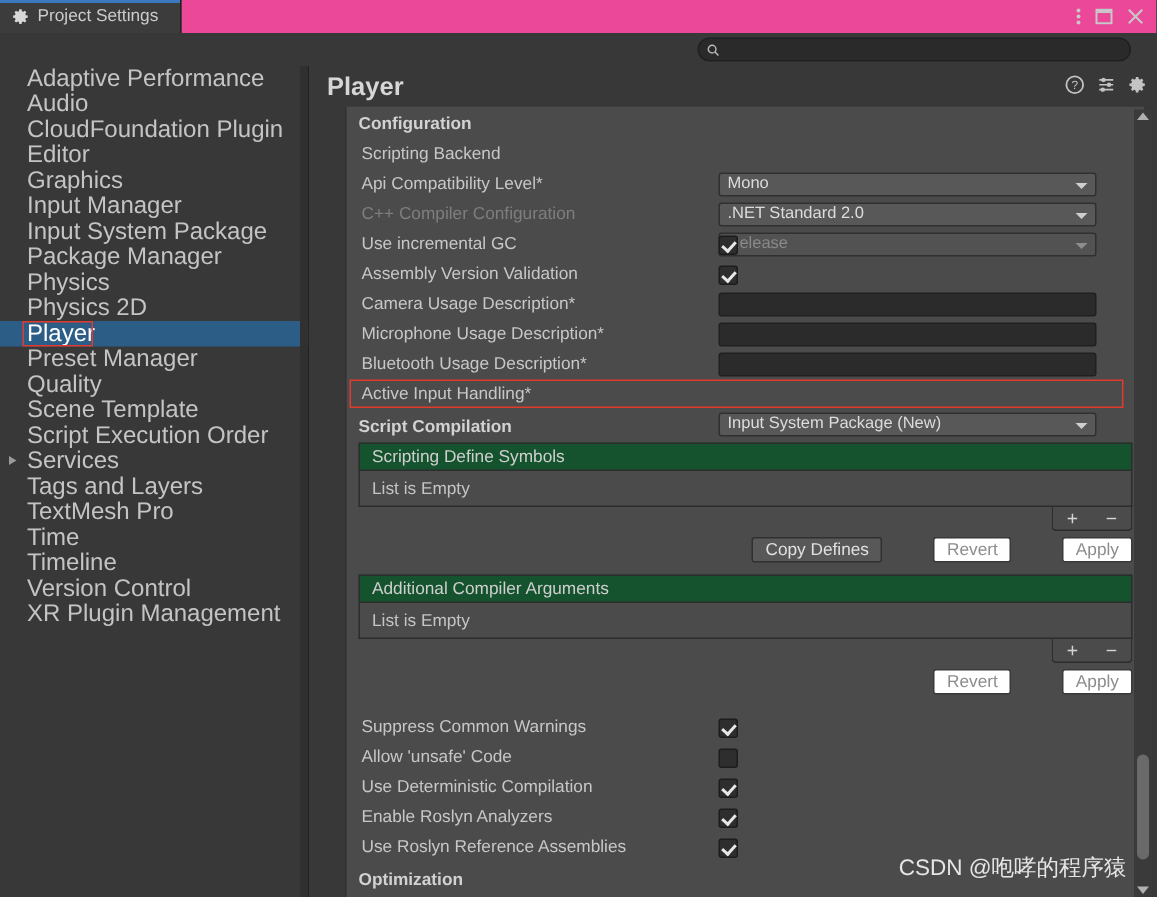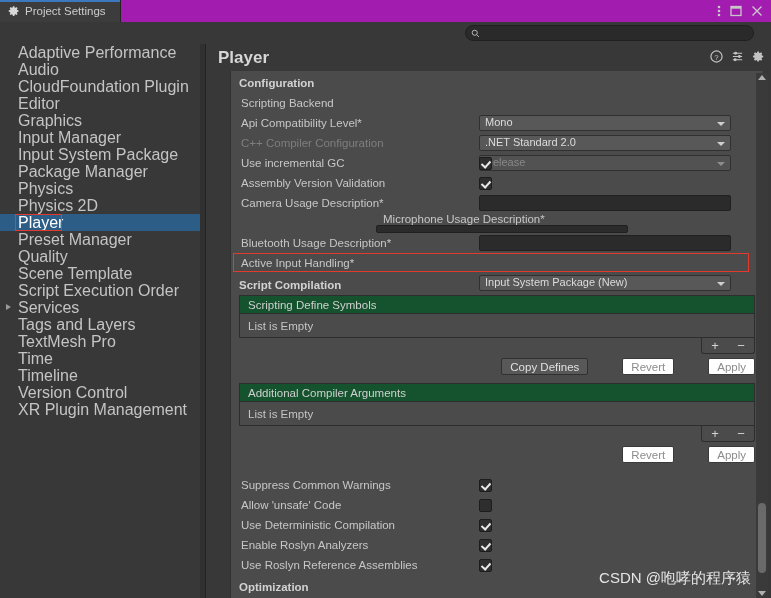--- a/index.html
+++ b/index.html
@@ -7,21 +7,21 @@
     width: 771px; height: 598px;
     background: #383838;
     font-family: "Liberation Sans", sans-serif;
     overflow: hidden;
   }
   body { position: relative; }
 
   
   .tabbar {
     position: absolute; left: 0; top: 0; width: 771px; height: 22px;
-    background: #a21caf;
+    background: #ec4899;
     display: flex; align-items: stretch; justify-content: space-between;
   }
   .tab {
     position: relative;
     display: flex; align-items: center; gap: 5px;
     padding: 0 14px 0 8px;
     background: #3c3c3c;
     height: 22px;
     font-size: 11.5px; color: #cccccc;
     border-right: 1px solid #242424;
@@ -390,21 +390,21 @@
             <div class="cbox on"></div>
           </div>
           <div class="row" style="position: relative;">
             <div class="lbl">Assembly Version Validation</div>
             <div class="cbox on"></div>
           </div>
           <div class="row" style="position: relative;">
             <div class="lbl">Camera Usage Description*</div>
             <div class="txtfield"></div>
           </div>
-          <div class="row" style="position: relative; flex-direction: column;">
+          <div class="row" style="position: relative;">
             <div class="lbl">Microphone Usage Description*</div>
             <div class="txtfield"></div>
           </div>
           <div class="row" style="position: relative;">
             <div class="lbl">Bluetooth Usage Description*</div>
             <div class="txtfield"></div>
           </div>
           <div class="row" style="position: relative;">
             <div class="lbl">Active Input Handling*</div>
             <div class="dropdown">

